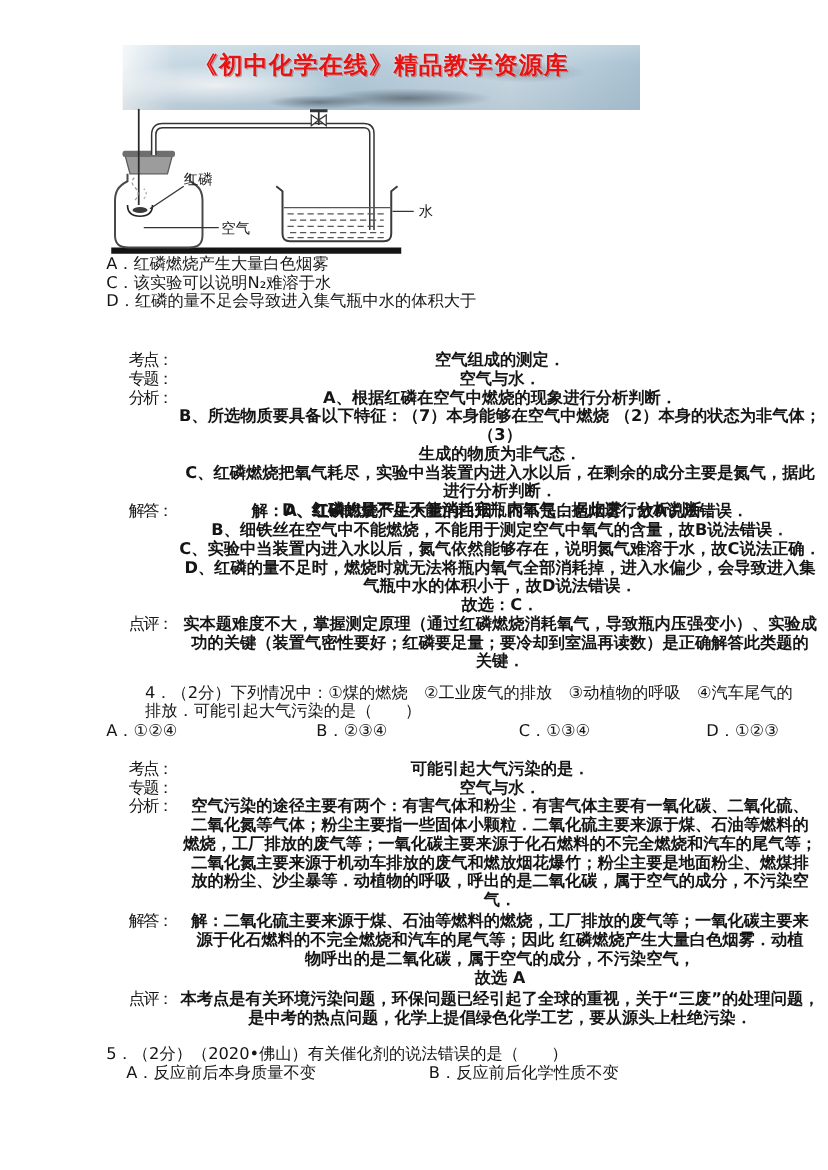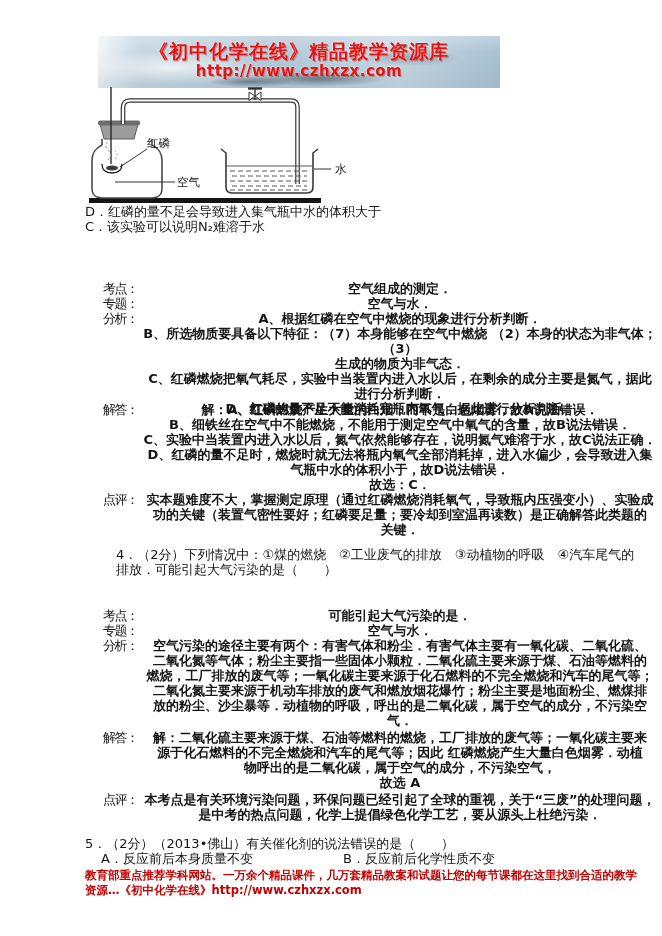--- a/index.html
+++ b/index.html
@@ -9,20 +9,21 @@
   }
   
   .banner{
     position:absolute;left:98px;top:36px;width:402px;height:52px;overflow:hidden;
     background:
       radial-gradient(ellipse 70px 12px at 78% 42%, rgba(90,105,115,.45), transparent 70%),
       radial-gradient(ellipse 95px 11px at 55% 82%, rgba(35,45,55,.55), transparent 72%),
       radial-gradient(ellipse 60px 8px at 38% 88%, rgba(30,40,50,.5), transparent 70%),
       radial-gradient(ellipse 130px 22px at 18% 62%, rgba(255,255,255,.85), transparent 75%),
       linear-gradient(90deg, #f2f6f8 0%, #c7d8e3 10%, #b3cad9 45%, #c9d9e4 75%, #a9c2d2 100%);
+    padding-left: 12px;
   }
   .banner::after{
     content:"";position:absolute;left:0;top:0;right:0;bottom:0;
     background:linear-gradient(180deg, rgba(255,255,255,.25) 0%, rgba(255,255,255,0) 30%, rgba(120,140,155,.18) 100%);
   }
   .banner-title{
     position:absolute;left:0;right:0;top:3px;text-align:center;z-index:2;
     font-family:"DejaVu Serif",serif;font-weight:bold;font-size:19px;letter-spacing:1px;
     color:#e41414;text-shadow:0 0 2px rgba(255,255,255,.9),1px 1px 0 rgba(110,0,0,.45);
   }
@@ -48,21 +49,20 @@
     color:#c00000;font-weight:bold;font-size:11.5px;white-space:pre-line;
   }
 </style>
 </head>
 <body>
 
 <div class="page">
 
   <div class="banner">
     <div class="banner-title">《初中化学在线》精品教学资源库</div>
-    <div class="banner-url">http://www.czhxzx.com</div>
   </div>
 
   <svg class="diagram" viewBox="0 0 270 118">
     <line x1="4" y1="113.5" x2="236" y2="113.5" stroke="#141414" stroke-width="5"></line>
     <path d="M 17,52 L 17,58 C 9,62 7,67 7,74 L 7,101 C 7,108 10,111 18,111 L 66,111 C 74,111 77,108 77,101 L 77,74 C 77,67 75,62 67,58 L 67,52" fill="none" stroke="#4a4a4a" stroke-width="1.6"></path>
     <polygon points="15,37 53,37 49,52 19,52" fill="#9c9c9c" stroke="#5c5c5c" stroke-width="1"></polygon>
     <rect x="13" y="33.5" width="42" height="5" rx="2" fill="#6e6e6e"></rect>
     <line x1="26" y1="0" x2="26" y2="77" stroke="#2a2a2a" stroke-width="1.4"></line>
     <path d="M 23,73 q 5,-5 0,-10 q -5,-5 1,-9" fill="none" stroke="#9a9a9a" stroke-width="1" stroke-dasharray="2.5,2"></path>
     <path d="M 30,72 q 4,-4 0,-8" fill="none" stroke="#aaaaaa" stroke-width="1" stroke-dasharray="2,2"></path>
@@ -87,22 +87,23 @@
     </g>
     <line x1="62" y1="62" x2="35" y2="80" stroke="#333333" stroke-width="1"></line>
     <text x="62" y="60">红磷</text>
     <line x1="30" y1="95" x2="90" y2="95" stroke="#333333" stroke-width="1"></line>
     <text x="92" y="99">空气</text>
     <line x1="229" y1="82" x2="246" y2="82" stroke="#333333" stroke-width="1"></line>
     <text x="250" y="86">水</text>
   </svg>
 
   <div class="abs" style="top:204px">
+    <div class="line">A．红磷燃烧产生大量白色烟雾</div>
+    <div class="line">C．该实验可以说明N₂难溶于水</div>
     <div class="line">D．红磷的量不足会导致进入集气瓶中水的体积大于</div>
-    <div class="line">C．该实验可以说明N₂难溶于水</div>
   </div>
 
   <div class="sec" style="top:281px">
     <span class="sec-label">考点：</span>
     <div class="sec-content">空气组成的测定．</div>
   </div>
   <div class="sec" style="top:296px">
     <span class="sec-label">专题：</span>
     <div class="sec-content">空气与水．</div>
   </div>
@@ -126,20 +127,26 @@
   </div>
   <div class="sec" style="top:492px">
     <span class="sec-label">点评：</span>
     <div class="sec-content">实本题难度不大，掌握测定原理（通过红磷燃烧消耗氧气，导致瓶内压强变小）、实验成
 功的关键（装置气密性要好；红磷要足量；要冷却到室温再读数）是正确解答此类题的
 关键．</div>
   </div>
 
   <div class="abs pre" style="top:547px">4．（2分）下列情况中：①煤的燃烧　②工业废气的排放　③动植物的呼吸　④汽车尾气的
 排放．可能引起大气污染的是（　　）</div>
+  <div class="optrow" style="top:578px">
+    <span style="left:0">A．①②④</span>
+    <span style="left:168px">B．②③④</span>
+    <span style="left:330px">C．①③④</span>
+    <span style="left:480px">D．①②③</span>
+  </div>
 
   <div class="sec" style="top:608px">
     <span class="sec-label">考点：</span>
     <div class="sec-content">可能引起大气污染的是．</div>
   </div>
   <div class="sec" style="top:623px">
     <span class="sec-label">专题：</span>
     <div class="sec-content">空气与水．</div>
   </div>
   <div class="sec" style="top:638px">
@@ -157,22 +164,20 @@
 源于化石燃料的不完全燃烧和汽车的尾气等；因此 红磷燃烧产生大量白色烟雾．动植
 物呼出的是二氧化碳，属于空气的成分，不污染空气，
 故选 A</div>
   </div>
   <div class="sec" style="top:792px">
     <span class="sec-label">点评：</span>
     <div class="sec-content">本考点是有关环境污染问题，环保问题已经引起了全球的重视，关于“三废”的处理问题，
 是中考的热点问题，化学上提倡绿色化学工艺，要从源头上杜绝污染．</div>
   </div>
 
-  <div class="abs" style="top:836px">5．（2分）（2013•佛山）有关催化剂的说法错误的是（　　）</div>
+  <div class="abs" style="top:836px">5．（2分）（2020•佛山）有关催化剂的说法错误的是（　　）</div>
   <div class="optrow" style="top:851px">
     <span style="left:16px">A．反应前后本身质量不变</span>
     <span style="left:258px">B．反应前后化学性质不变</span>
   </div>
 
-  <div class="footer">教育部重点推荐学科网站。一万余个精品课件，几万套精品教案和试题让您的每节课都在这里找到合适的教学
-资源…《初中化学在线》http://www.czhxzx.com</div>
 
 </div>
 
 </body></html>

